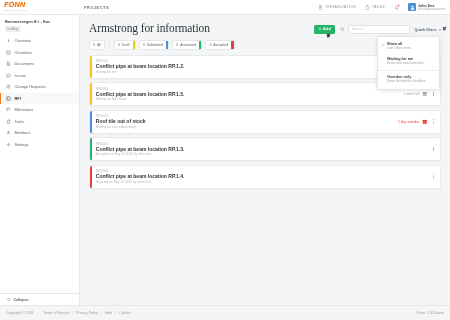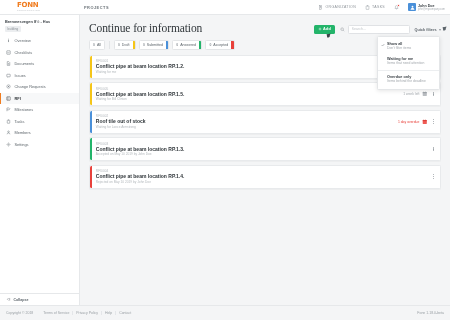--- a/index.html
+++ b/index.html
@@ -12,21 +12,21 @@
     overflow: hidden;
     position: relative;
   }
 
   
   #topbar {
     position: absolute; top: 0; left: 0; width: 450px; height: 15px;
     background: #ffffff; border-bottom: 1px solid #e6e8ea;
     display: flex; align-items: center;
   }
-  #logo-wrap { width: 80px; padding-left: 17px; }
+  #logo-wrap { width: 80px; padding-left: 4px; font-style: italic; }
   .logo-main {
     font-family: "DejaVu Sans", sans-serif;
     font-weight: bold; font-size: 7px; color: #f07c1f; letter-spacing: -0.3px;
     line-height: 7px;
   }
   .logo-sub {
     font-size: 2.1px; color: #b9bcc0; letter-spacing: 0.55px; line-height: 3px;
   }
   #projects-link {
     font-size: 3.9px; color: #6d747a; letter-spacing: 0.5px; font-weight: bold;
@@ -366,21 +366,21 @@
           <path d="M9.5 3.5L5 8l4.5 4.5M13 3.5v9" fill="none" stroke="#5d656b" stroke-width="1.6"></path>
         </svg>
     </span>
     <span>Collapse</span>
   </div>
 </div>
 
 <div id="main">
 
   <div id="main-head">
-    <div id="page-title">Continue for information</div>
+    <div id="page-title">Armstrong for information</div>
 
     <div id="head-tools">
       <div id="add-button">
         <span>
           <svg style="width:4px;height:4px;display:block" viewBox="0 0 16 16">
               <path d="M8 2.5v11M2.5 8h11" stroke="#fff" stroke-width="2"></path>
             </svg>
         </span>
         <span>Add</span>
         <span id="add-cursor"></span>

